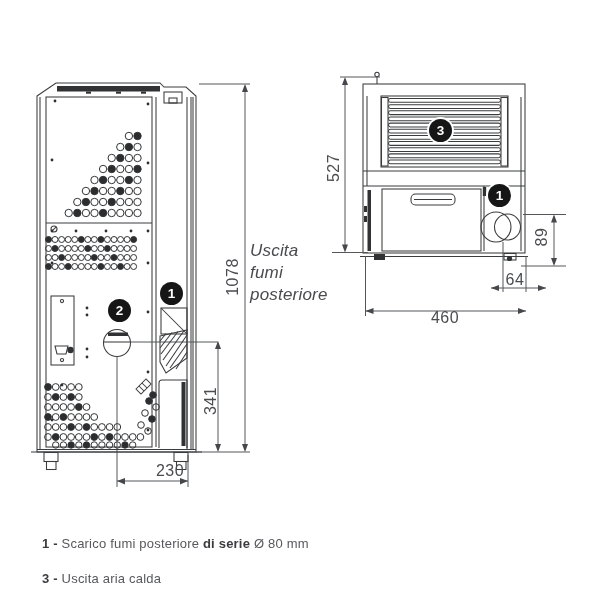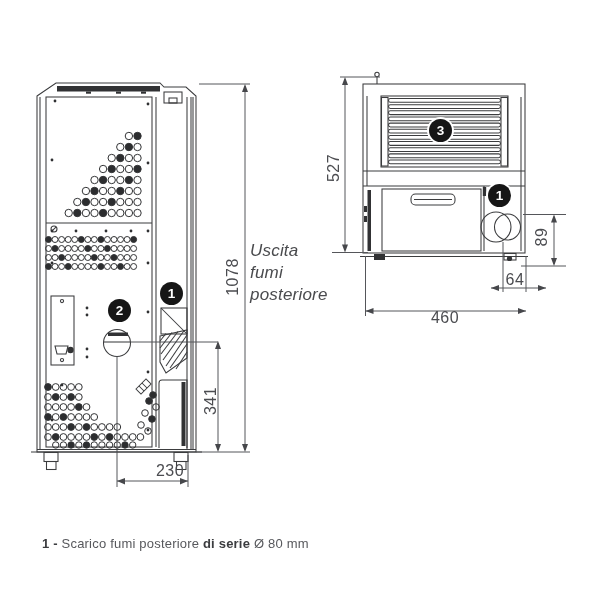--- a/index.html
+++ b/index.html
@@ -406,14 +406,15 @@
   <div class="dim rot" style="left:186px;top:391px;width:50px;height:20px;">341</div>
   <div class="dim" style="left:140px;top:461px;width:60px;height:18px;">230</div>
   <div class="dim rot" style="left:304px;top:158px;width:60px;height:20px;">527</div>
   <div class="dim rot" style="left:517px;top:227px;width:50px;height:20px;">89</div>
   <div class="dim" style="left:490px;top:270px;width:50px;height:18px;">64</div>
   <div class="dim" style="left:415px;top:308px;width:60px;height:18px;">460</div>
 
   <div class="title" style="left:250px;top:240px;width:86px;">Uscita fumi posteriore</div>
 
   <div class="legend-row" style="top:517px;margin-top:19px;"><b>1 -</b><span> Scarico fumi posteriore </span><b>di serie</b><span> Ø 80 mm</span></div>
+  <div class="legend-row" style="top:571px;"><b>3 -</b><span> Uscita aria calda</span><b></b><span></span></div>
 
 </div>
 
 </body></html>

